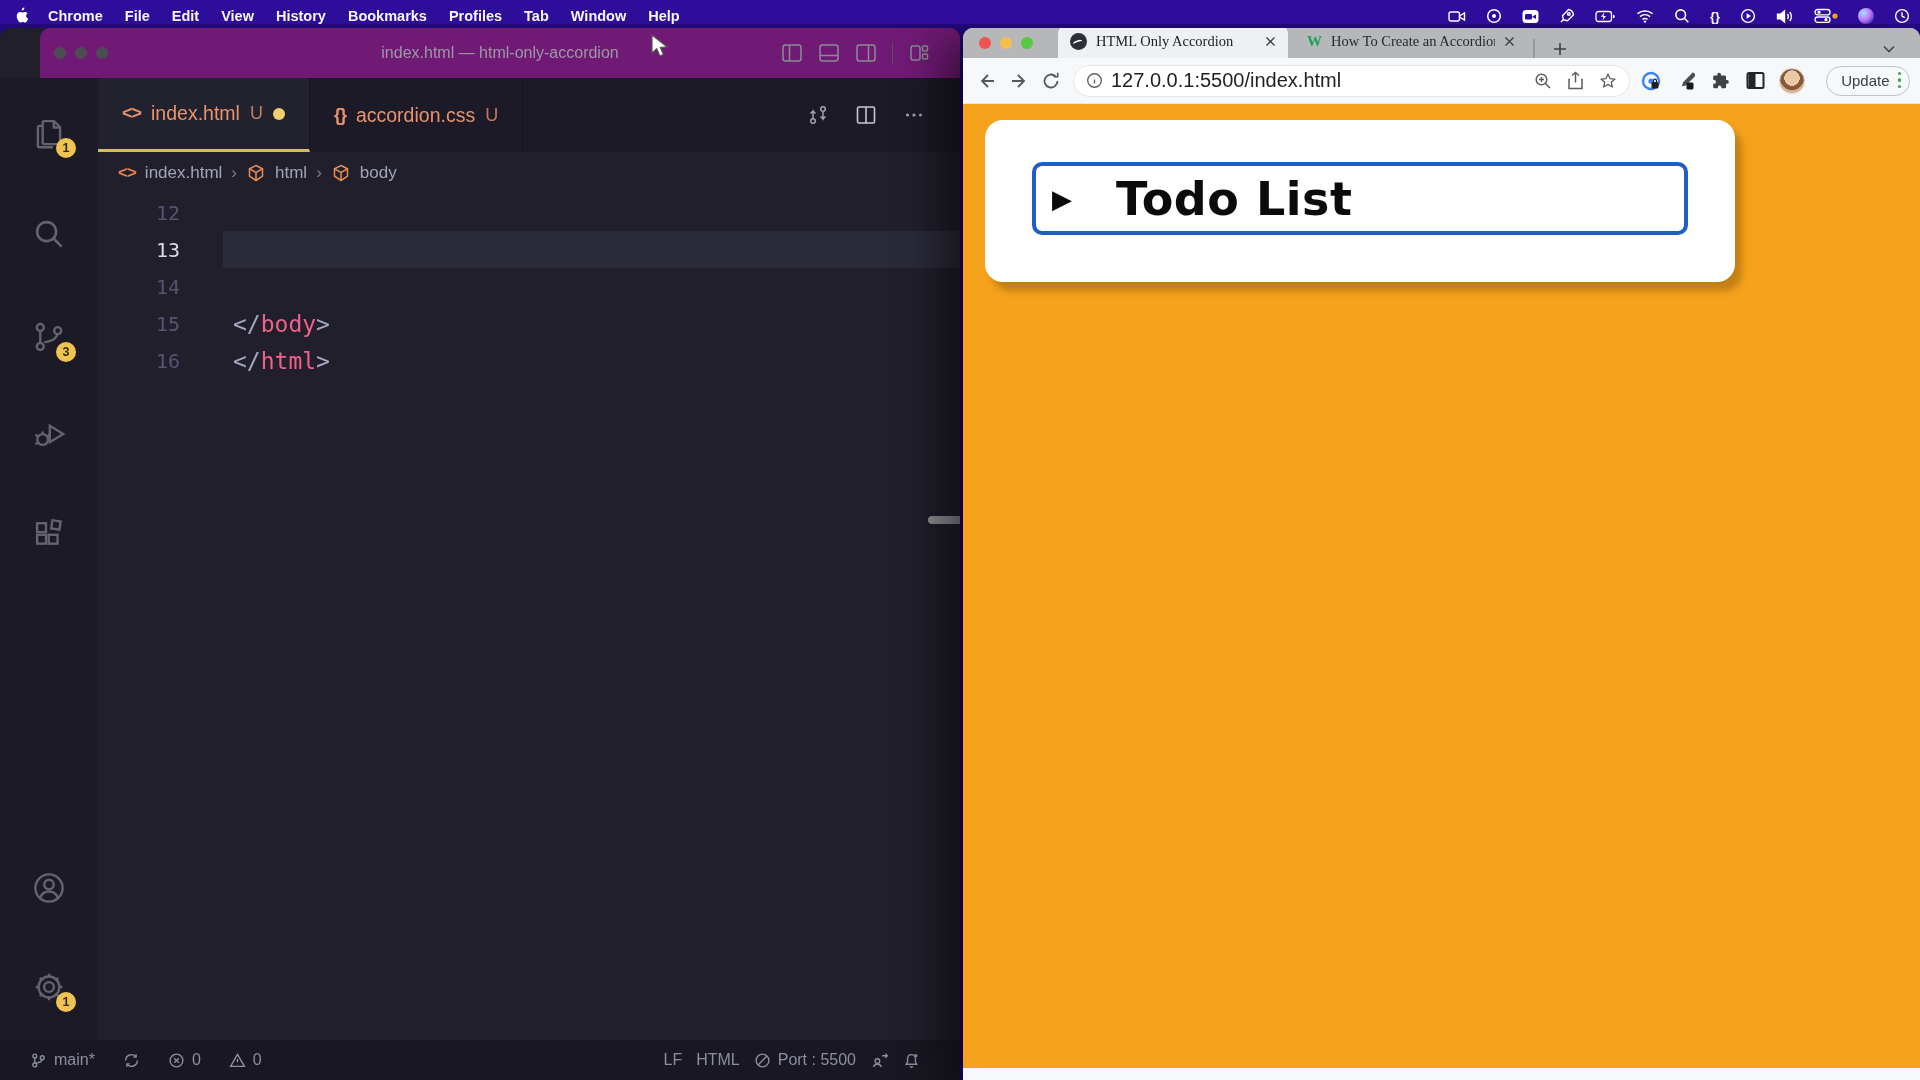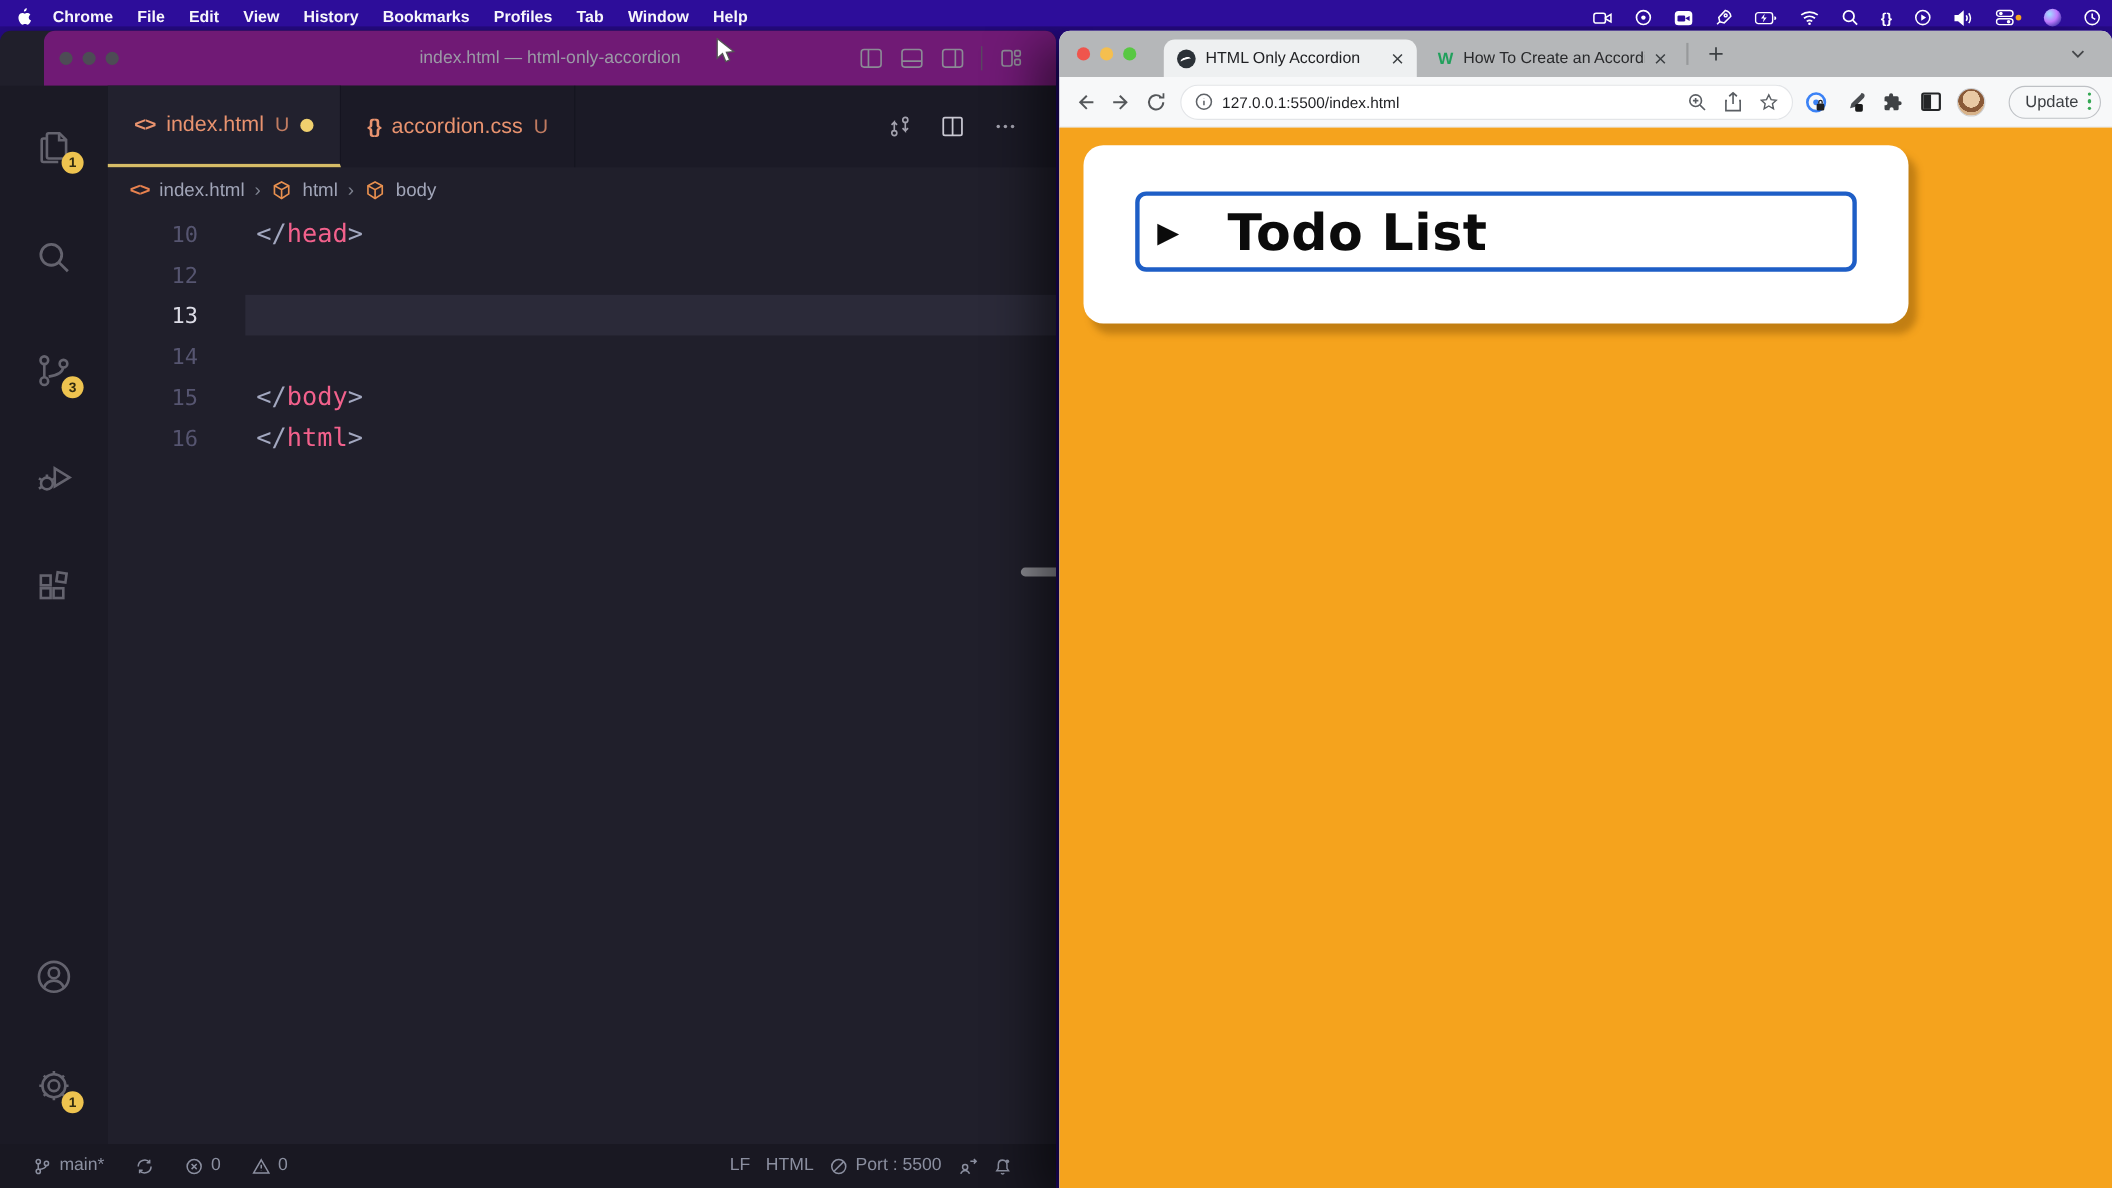--- a/index.html
+++ b/index.html
@@ -66,21 +66,21 @@
 
   .statusbar { position:absolute; left:0; bottom:0; width:100%; height:40px; background:#191822;
     display:flex; align-items:center; color:#8b8fa0; font-size:16px; padding:0 40px 0 30px; }
   .sb-item { display:flex; align-items:center; gap:7px; }
   .sb-left { display:flex; align-items:center; gap:28px; }
   .sb-right { margin-left:auto; display:flex; align-items:center; gap:14px; }
 
   
   .chrome { position:absolute; left:963px; top:28px; width:957px; height:1052px;
     border-radius:10px 10px 0 0; box-shadow:-22px 12px 44px rgba(0,0,0,.5); overflow:hidden; background:#f7f8f9; }
-  .tabstrip { position:relative; height:42px; background:#b5b7b9; }
+  .tabstrip { position:relative; height:30px; background:#b5b7b9;font-family:Liberation Serif, serif; }
   .tabstrip .lights { left:16px; }
   .light.red{background:#ef554d;} .light.yellow{background:#f5bf4f;} .light.green{background:#58c843;}
   .ctab { position:absolute; bottom:0; height:34px; display:flex; align-items:center; gap:9px;
     padding:0 12px; font-size:14.5px; color:#202124; }
   .ctab.active { left:95px; width:230px; background:#eef0f1; border-radius:10px 10px 0 0; }
   .ctab.inactive { left:332px; width:232px; color:#28292b; }
   .ctab .title { flex:1; overflow:hidden; white-space:nowrap; }
   .favicon-globe { width:17px; height:17px; border-radius:50%; background:#2b3137; position:relative; flex:none; }
   .favicon-globe::after { content:''; position:absolute; left:3px; top:7px; width:10px; height:4px;
     border-radius:50%; border-top:2px solid #fff; transform:rotate(-18deg); }
@@ -89,21 +89,21 @@
   .newtab-btn { position:absolute; left:584px; top:8px; width:26px; height:26px; display:flex;
     align-items:center; justify-content:center; }
   .tab-chevron { position:absolute; right:18px; top:8px; width:26px; height:26px; display:flex;
     align-items:center; justify-content:center; }
 
   .toolbar { position:relative; height:46px; background:#f7f8f9; display:flex; align-items:center;
     border-bottom:1px solid #e4e6e8; padding:0 10px 0 8px; }
   .nav-ic { width:32px; height:32px; display:flex; align-items:center; justify-content:center; flex:none; }
   .omnibox { height:32px; width:588px; margin-left:6px; background:#ffffff; border:1px solid #e3e5e8;
     border-radius:16px; display:flex; align-items:center; padding:0 12px 0 12px; }
-  .omnibox .url { font-size:14px; color:#1f2023; margin-left:8px; flex:1; }
+  .omnibox .url { font-size:20px; color:#1f2023; margin-left:8px; flex:1; }
   .omni-right { display:flex; align-items:center; gap:15px; }
   .ext-cluster { display:flex; align-items:center; gap:13px; margin-left:10px; }
   .avatar { width:26px; height:26px; border-radius:50%; flex:none;
     background:radial-gradient(circle at 50% 38%, #e9c9a4 0 40%, #8a5a38 41% 62%, #d7b289 63%); border:1px solid #cfd1d4; }
   .update-btn { height:30px; border:1.5px solid #bec1c5; border-radius:15px; display:flex; align-items:center;
     padding:0 8px 1px 14px; margin-left:8px; font-size:15px; color:#3b3e42; gap:8px; }
   .menu-dots { display:flex; flex-direction:column; gap:3px; }
   .menu-dots i { width:3.5px; height:3.5px; border-radius:50%; background:var(--green,#34a853); }
 
   .page { position:relative; height:964px; background:var(--orange,#f5a31d); }
@@ -375,24 +375,20 @@
             <svg width="20" height="20" viewBox="0 0 20 20" fill="none" stroke="#e8904f" stroke-width="1.5">
                 <path d="M10 2.5l6.5 3.3v7.4L10 17.5l-6.5-4.3V5.8z"></path>
                 <path d="M3.5 5.8L10 9.4l6.5-3.6M10 9.4v8"></path>
               </svg>
           </span>
           <span>body</span>
         </div>
 
         <div class="code">
           <div class="row">
-            <span class="ln">10</span>
-            <span class="ct"><span>&lt;/</span><span class="tag">head</span><span>&gt;</span></span>
-          </div>
-          <div class="row">
             <span class="ln">12</span>
           </div>
           <div class="row cur">
             <span class="ln">13</span>
           </div>
           <div class="row">
             <span class="ln">14</span>
           </div>
           <div class="row">
             <span class="ln">15</span>

